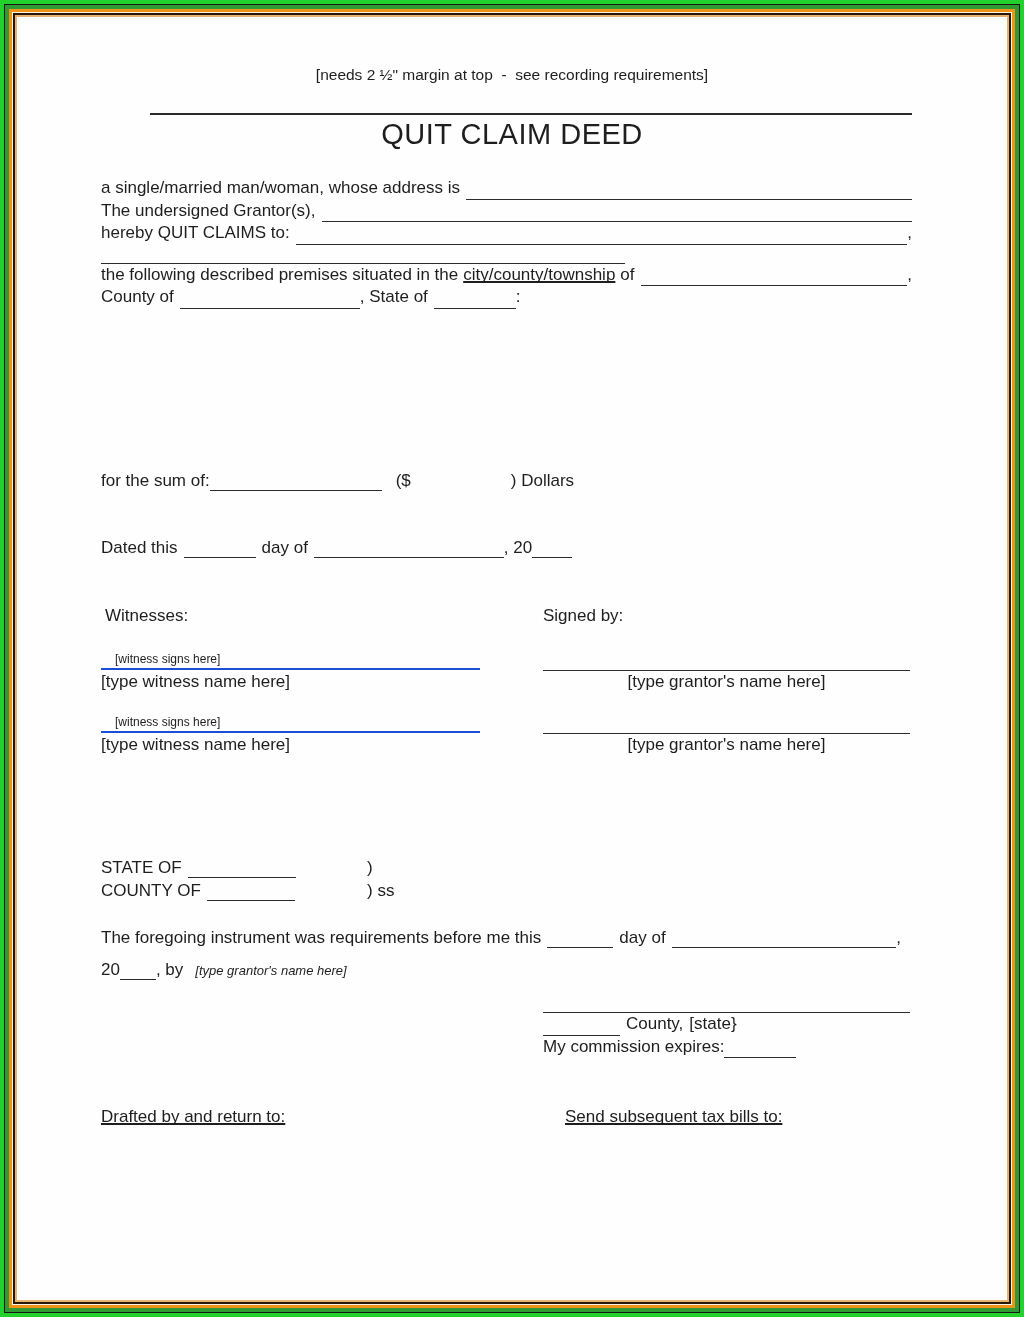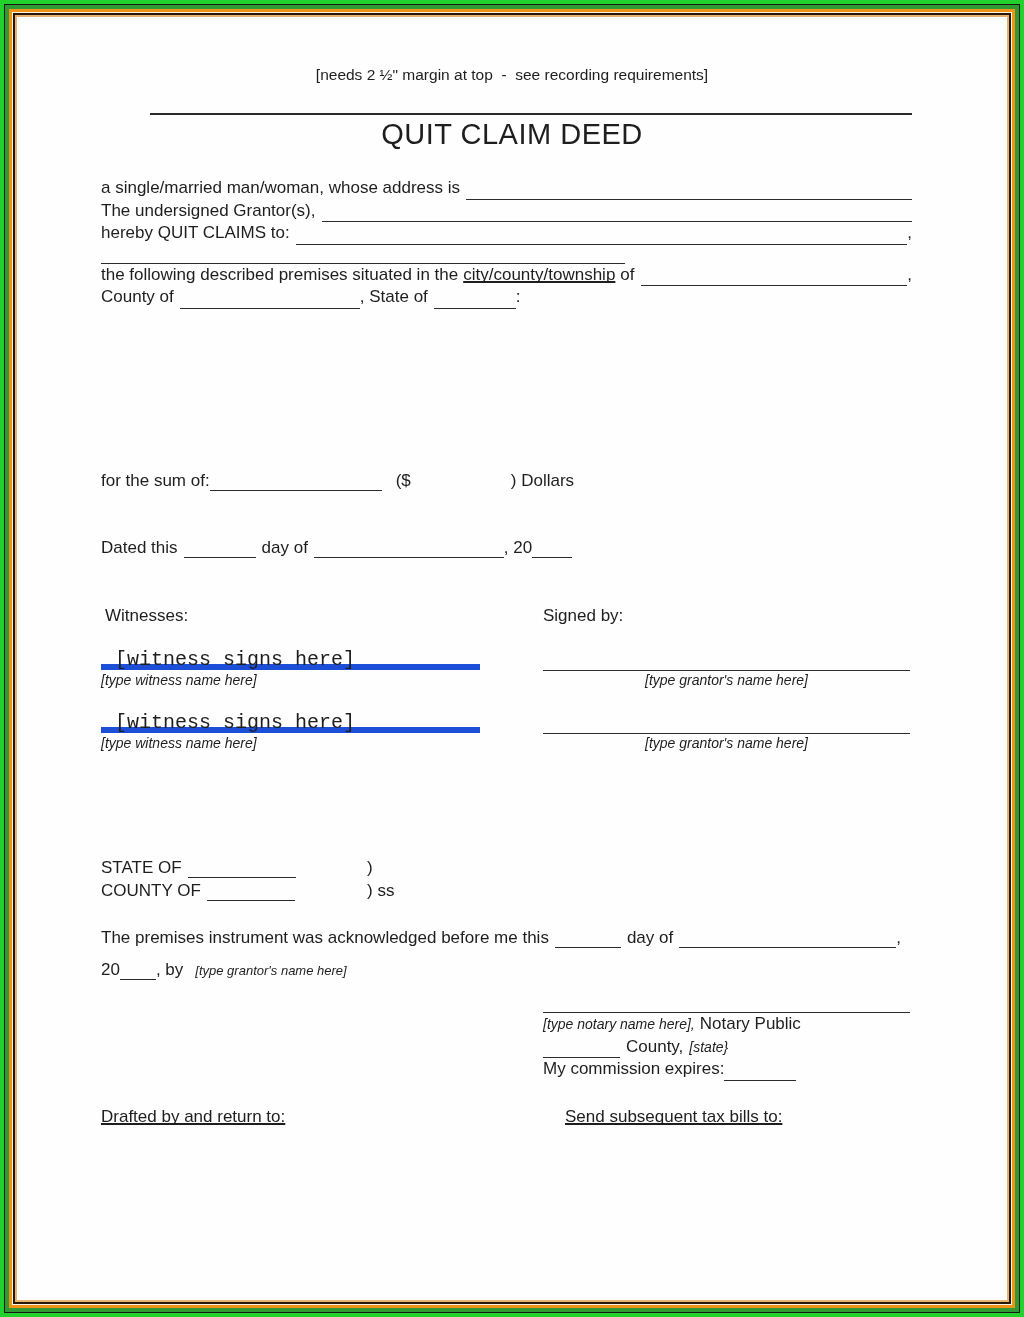--- a/index.html
+++ b/index.html
@@ -16,24 +16,24 @@
   .row{display:flex;align-items:baseline;}
   .blank{height:18px;border-bottom:1.7px solid #2c2c2c;align-self:flex-end;}
   .fill{flex:1;}
   .gap{height:1px;align-self:flex-end;}
   .note{top:49px;left:0;width:100%;text-align:center;font-size:15.5px;white-space:pre;}
   .rule{top:96px;left:133px;width:762px;border-top:2px solid #2b2b2b;height:0;}
   .title{top:101px;left:0;width:100%;text-align:center;font-size:29px;letter-spacing:.5px;}
   .intro{top:160px;left:84px;width:811px;line-height:22.5px;}
   .ulink{text-decoration:underline;text-decoration-thickness:1.5px;text-decoration-skip-ink:none;}
   .ml6{margin-left:6px;} .ml5{margin-left:5px;} .ml14{margin-left:14px;}
-  .hint{font-style:italic;font-size:14px;}
+  .hint{font-size:17px;}
   .smallhint{font-style:italic;font-size:13px;}
-  .sigline{box-sizing:border-box;border-bottom:6px solid #1d4ed8;height:20px;
-           font-size:20px;padding-left:14px;line-height:19px;font-family:Liberation Mono, monospace;}
+  .sigline{box-sizing:border-box;border-bottom:2px solid #1d4ed8;height:20px;
+           font-size:12px;padding-left:14px;line-height:19px;}
   .uhead{text-decoration:underline;text-decoration-thickness:1.5px;text-decoration-skip-ink:none;}
   .notary{line-height:22.5px;}
 </style>
 </head>
 <body>
 
 <div class="b1">
  <div class="b2">
   <div class="b3">
    <div class="b4">
@@ -114,40 +114,36 @@
           <span class="blank ml6" style="width:108px"></span>
           <span style="position:absolute;left:266px;top:0;">)</span>
         </div>
         <div class="abs row" style="top:864px;left:84px;width:400px;position:absolute;">
           <span>COUNTY OF</span>
           <span class="blank ml6" style="width:88px"></span>
           <span style="position:absolute;left:266px;top:0;">) ss</span>
         </div>
 
         <div class="abs row" style="top:911px;left:84px;width:800px;">
-          <span>The premises instrument was acknowledged before me this</span>
+          <span>The foregoing instrument was requirements before me this</span>
           <span class="blank ml6" style="width:66px"></span>
           <span class="ml6">day of</span>
           <span class="blank fill ml6"></span>
           <span>,</span>
         </div>
         <div class="abs row" style="top:933px;left:84px;width:500px;margin-top:10px;">
           <span>20</span>
           <span class="blank" style="width:36px"></span>
           <span>, by</span>
           <span class="smallhint" style="margin-left:12px">[type grantor's name here]</span>
         </div>
 
         <div class="abs notary" style="top:975px;left:526px;width:367px;">
           <div class="row">
             <span class="blank fill" style="height:20px"></span>
-          </div>
-          <div class="row">
-            <span class="hint">[type notary name here],</span>
-            <span class="ml5">Notary Public</span>
           </div>
           <div class="row">
             <span class="blank" style="width:77px"></span>
             <span class="ml6">County,</span>
             <span class="hint ml6">[state}</span>
           </div>
           <div class="row">
             <span>My commission expires:</span>
             <span class="blank" style="width:72px"></span>
           </div>

